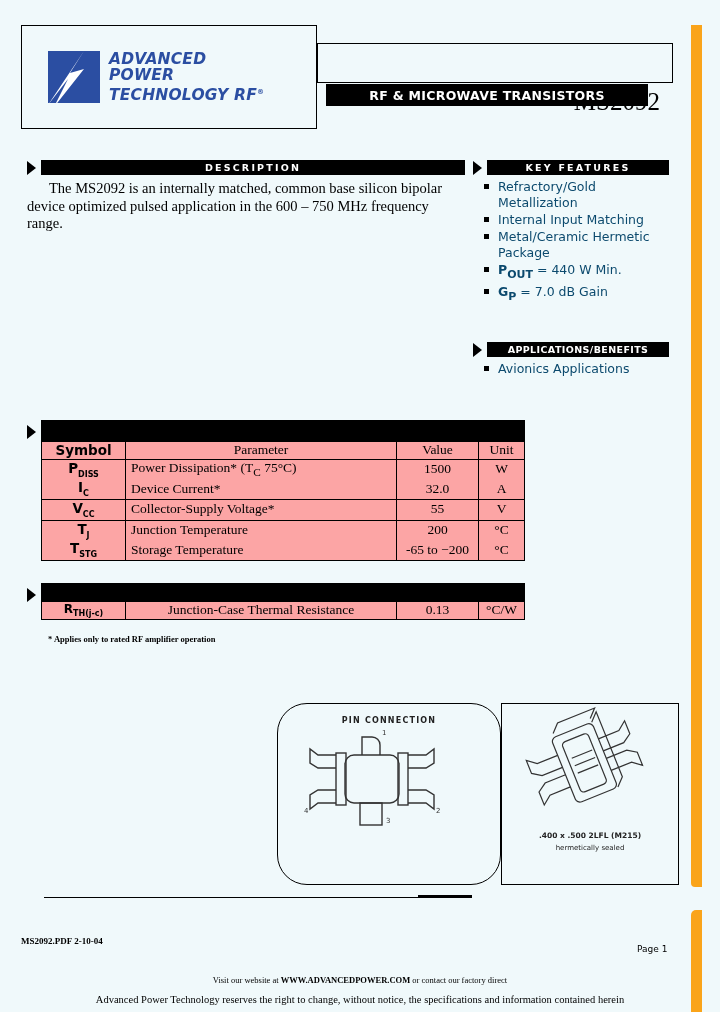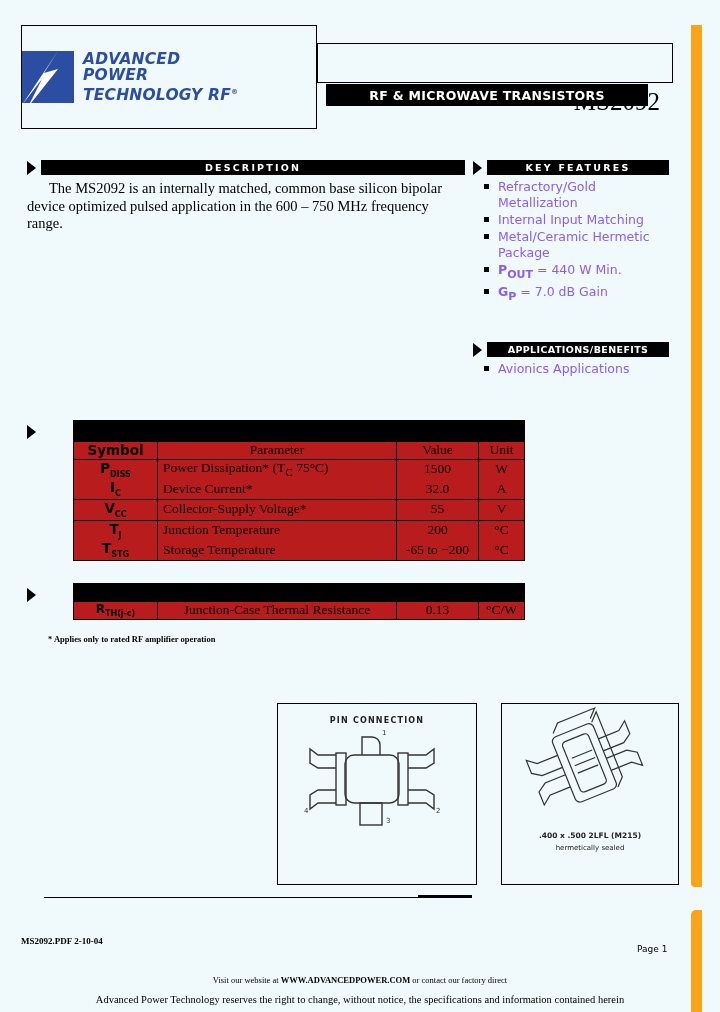--- a/index.html
+++ b/index.html
@@ -16,21 +16,21 @@
     position:absolute; right:18px; width:11px;
     background:#faa41a;
   }
   .rail-top { top:25px; height:862px; border-bottom-left-radius:4px; }
   .rail-bot { top:910px; height:102px; border-top-left-radius:5px; }
 
   
   .logo-box {
     position:absolute; left:21px; top:25px; width:296px; height:104px;
     border:1px solid #000; background:#f0f9fb;
-    display:flex; align-items:center; 
+    display:flex; align-items:center; padding-left:26px;
   }
   .logo-mark { width:52px; height:52px; background:#2b4ea2; position:relative; overflow:hidden; flex:none; }
   .logo-mark .bolt {
     position:absolute; left:-4px; top:-2px; width:62px; height:58px;
   }
   .logo-text { margin-left:9px; font-family:"DejaVu Sans", sans-serif; }
   .logo-text div {
     color:#2b4ea2; font-weight:bold; font-style:italic;
     font-size:15.5px; line-height:16.5px; letter-spacing:.2px;
   }
@@ -71,34 +71,34 @@
     font-size:14.5px; line-height:17.5px; text-align:left;
     text-indent:22px; margin-top:5px; color:#000;
   }
 
   
   .kf { position:absolute; left:473px; top:160px; width:196px; }
   .kf-list, .ab-list { margin-top:4px; padding-left:11px; }
   .kf-list li, .ab-list li {
     list-style:none; position:relative; padding-left:14px;
     font-family:"DejaVu Sans", sans-serif; font-size:12.5px; line-height:16px;
-    margin-bottom:1px; color:#8b5cf6;
+    margin-bottom:1px; color:#0c4a6e;
   }
   .kf-list li:before, .ab-list li:before {
     content:""; position:absolute; left:0; top:5px;
     width:5px; height:5px; background:#000;
   }
   .kf-list li b { font-weight:bold; }
   .kf-list sub { font-size:11px; font-weight:bold; }
   .ab { position:absolute; left:473px; top:342px; width:196px; }
 
   
   .tbl-wrap { position:absolute; display:flex; align-items:flex-start; gap:5px; }
   .tbl-wrap .arrow { margin-top:5px; }
-  table { border-collapse:collapse; width:100%; background:#b91c1c;margin-left:32px; }
+  table { border-collapse:collapse; width:100%; background:#fca5a5; }
   table, td, th { border:1px solid #000; }
   .tbl-title {
     background:#000; color:#fff; text-align:center;
     font-family:"DejaVu Sans", sans-serif; font-size:10.5px; font-weight:normal;
     letter-spacing:.5px; padding:1px 0 2px; border:1px solid #000;
   }
   .tbl-title sub { font-size:8px; font-weight:bold; }
   .colhdr td { text-align:center; font-size:13.5px; padding:0 0 1px; }
   .tbl td { font-size:13.5px; padding:0 0 1px; color:#000; }
   .c-sym { width:84px; text-align:center; font-weight:bold; font-family:"DejaVu Sans", sans-serif; font-size:11.5px; }
@@ -116,21 +116,21 @@
   .footnote {
     position:absolute; left:48px; top:634px;
     font-size:8.5px; font-weight:bold; color:#000;
     font-family:"Liberation Serif", serif;
   }
 
   
   .fig {
     position:absolute; border:1px solid #000; background:#f0f9fb;
   }
-  .fig-pin { left:277px; top:703px; width:200px; height:182px; }
+  .fig-pin { left:277px; top:703px; width:224px; height:182px;border-radius:30px; }
   .fig-pkg { left:493px; top:703px; width:178px; height:182px;margin-left:8px; }
   .pin-title {
     text-align:center; margin-top:12px;
     font-family:"DejaVu Sans", sans-serif; font-weight:bold;
     font-size:8px; letter-spacing:1.2px; color:#222;
   }
   .pin-legend {
     position:absolute; left:0; right:0; bottom:12px;
     display:flex; justify-content:center; gap:16px;
     font-family:"DejaVu Sans", sans-serif; font-size:6.5px; color:#333;

